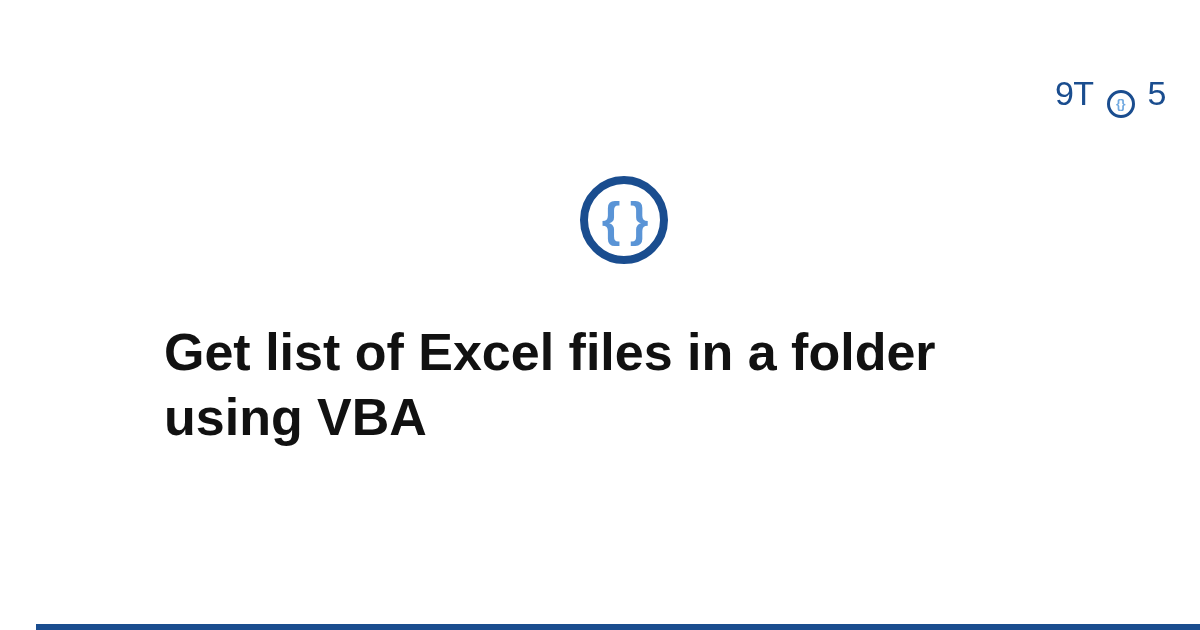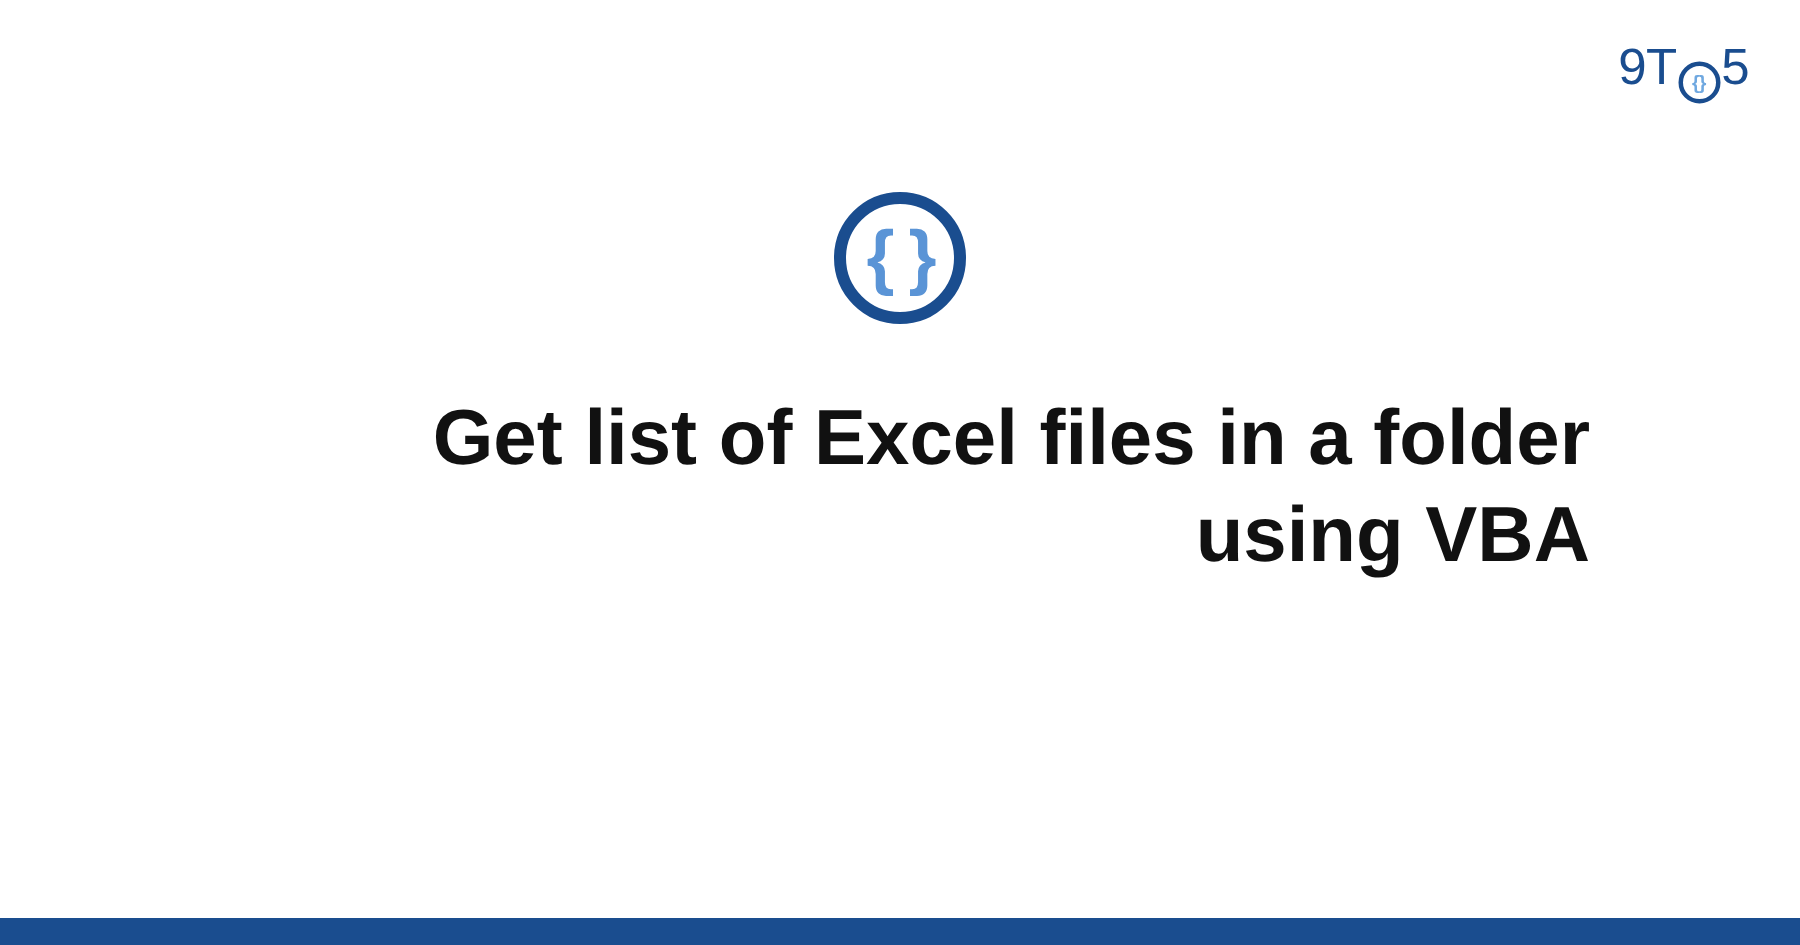--- a/index.html
+++ b/index.html
@@ -1,16 +1,16 @@
 <!DOCTYPE html>
 <html><head>
   <meta charset="utf-8">
   <style>
     * {
-      margin: 0;
+      margin: 12px;
       padding: 0;
       box-sizing: border-box;
     }
     body {
       width: 1200px;
       height: 630px;
       background: #ffffff;
       font-family: Arial, Helvetica, sans-serif;
       position: relative;
       overflow: hidden;
@@ -79,21 +79,21 @@
       font-size: 48px;
       font-weight: 700;
       line-height: 1;
       letter-spacing: -2px;
       font-family: Arial, sans-serif;
     }
     .title {
       font-size: 52px;
       font-weight: 700;
       color: #111111;
-      text-align: right;
+      text-align: left;
       line-height: 1.25;
       max-width: 1000px;
       padding: 0 40px;
     }
     .bottom-bar {
       position: absolute;
       bottom: 0;
       left: 0;
       right: 0;
       height: 18px;

